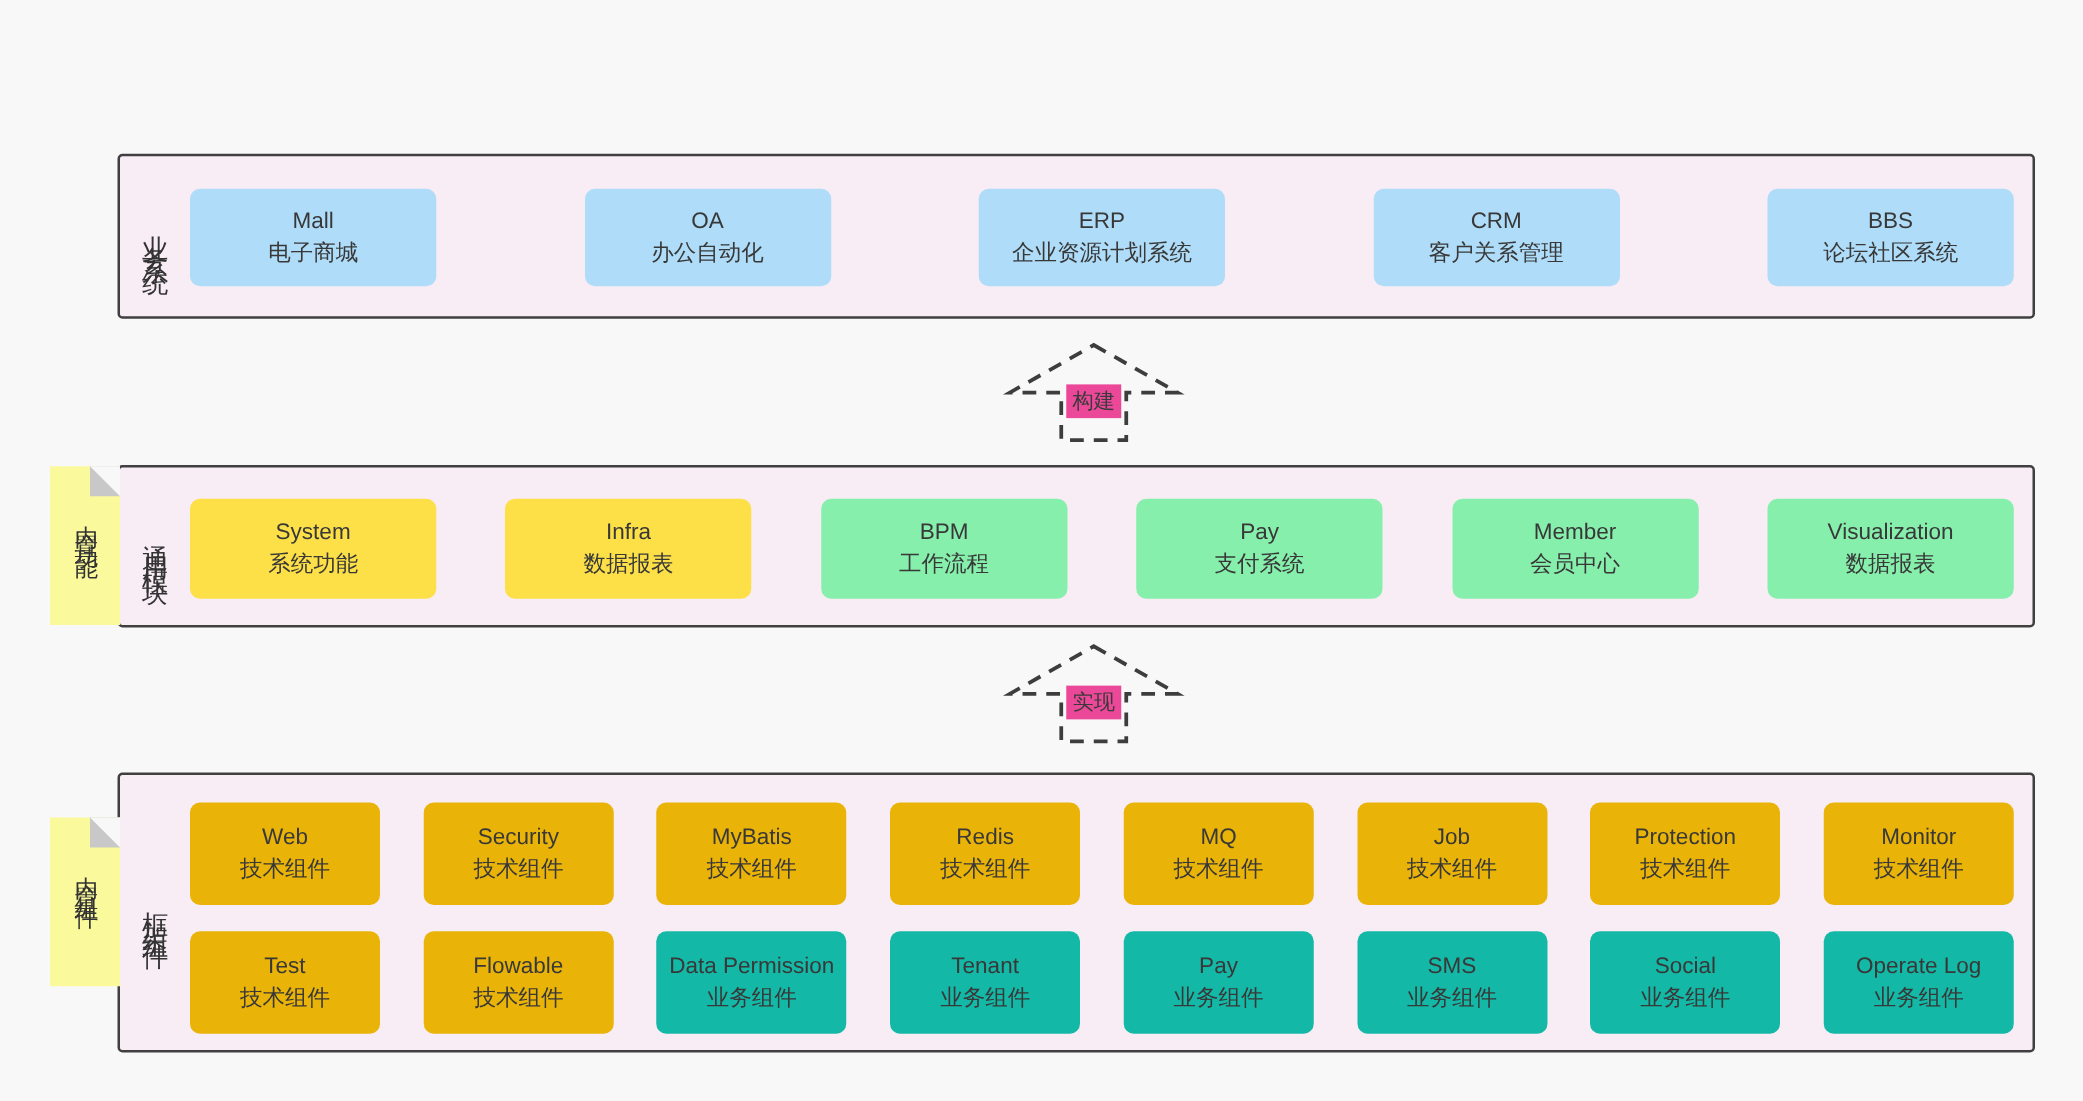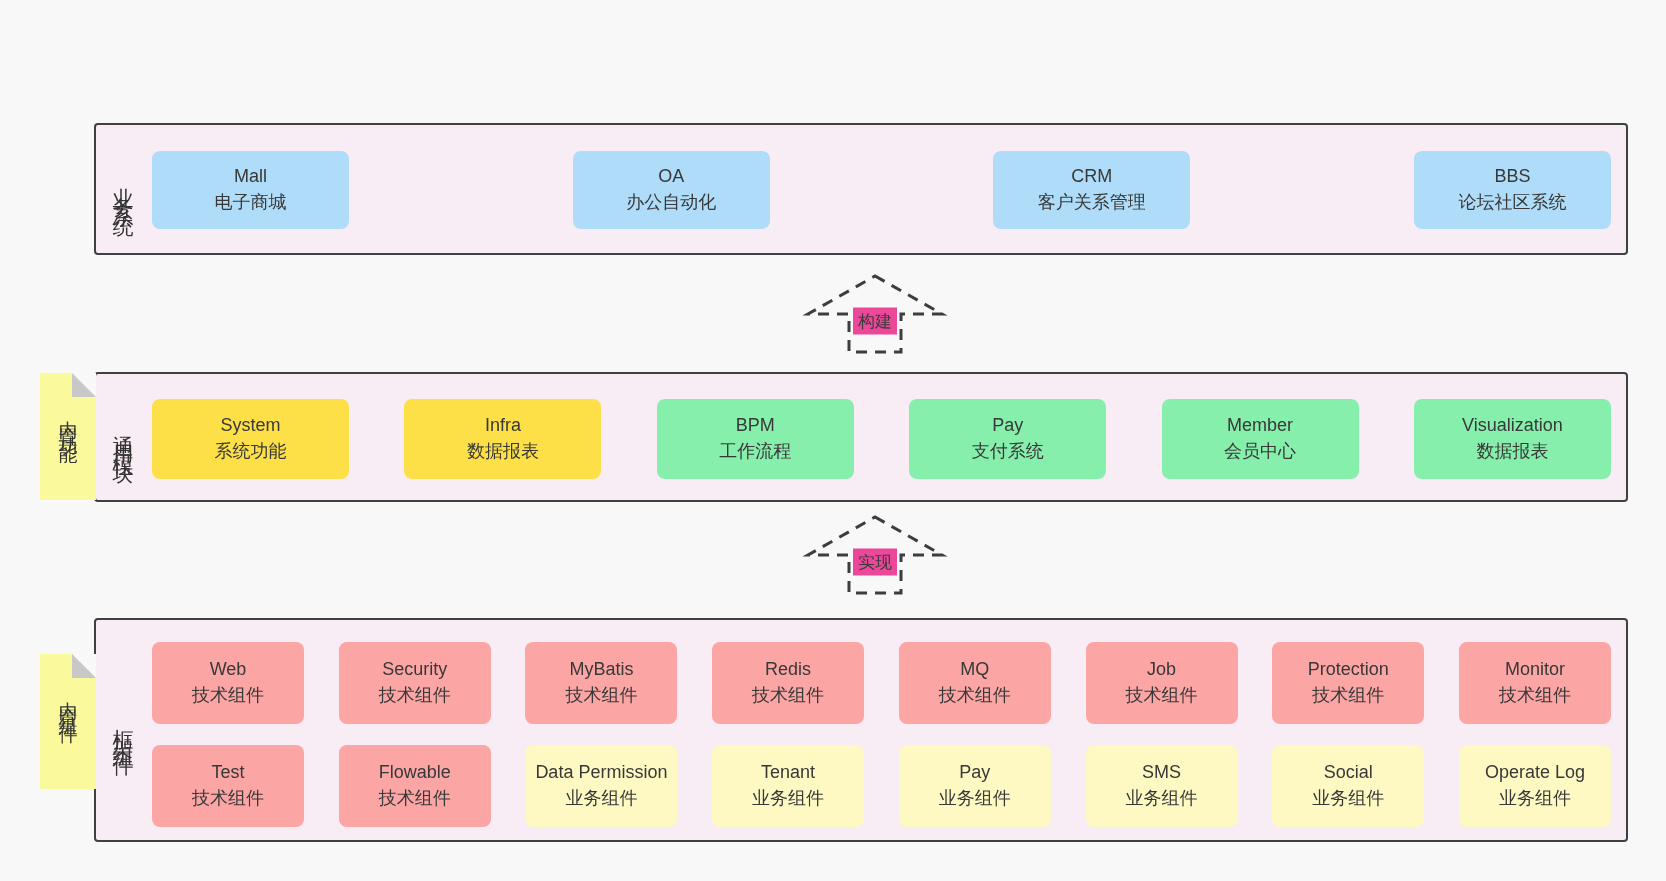--- a/index.html
+++ b/index.html
@@ -30,22 +30,22 @@
     border-radius:8px;
     display:flex;flex-direction:column;align-items:center;justify-content:center;
     text-align:center;font-size:18px;line-height:1.42;color:#383838;
     box-sizing:border-box;padding:4px 6px;
   }
   .box6{width:197px;}
   .box8{width:152px;}
   .blue{background:#afdcf8;}
   .red{background:#fde047;}
   .pink{background:#86efac;}
-  .green{background:#fca5a5;}
-  .green-light{background:#fef9c3;}
+  .green{background:#eab308;}
+  .green-light{background:#14b8a6;}
 
   
   .arrow{position:absolute;left:805px;width:140px;height:80px;}
   .arrow svg{position:absolute;left:0;top:0;width:140px;height:80px;overflow:visible;}
   .arrow polygon{fill:none;stroke:#3d3d3d;stroke-width:3;stroke-dasharray:11 8;}
   .arrow-label{
     position:absolute;left:50%;top:47px;transform:translate(-50%,-50%);
     background:#ec4899;padding:2px 5px;font-size:17px;color:#3a3a3a;white-space:nowrap;
   }
 
@@ -74,20 +74,24 @@
     <div class="row" style="top:26px;height:78px;">
       <div class="box box6 blue">
         <span>Mall</span>
         <span>电子商城</span>
       </div>
       <div class="box box6 blue">
         <span>OA</span>
         <span>办公自动化</span>
       </div>
       <div class="box box6 blue">
+        <span>ERP</span>
+        <span>企业资源计划系统</span>
+      </div>
+      <div class="box box6 blue">
         <span>CRM</span>
         <span>客户关系管理</span>
       </div>
       <div class="box box6 blue">
         <span>BBS</span>
         <span>论坛社区系统</span>
       </div>
     </div>
   </section>
 

